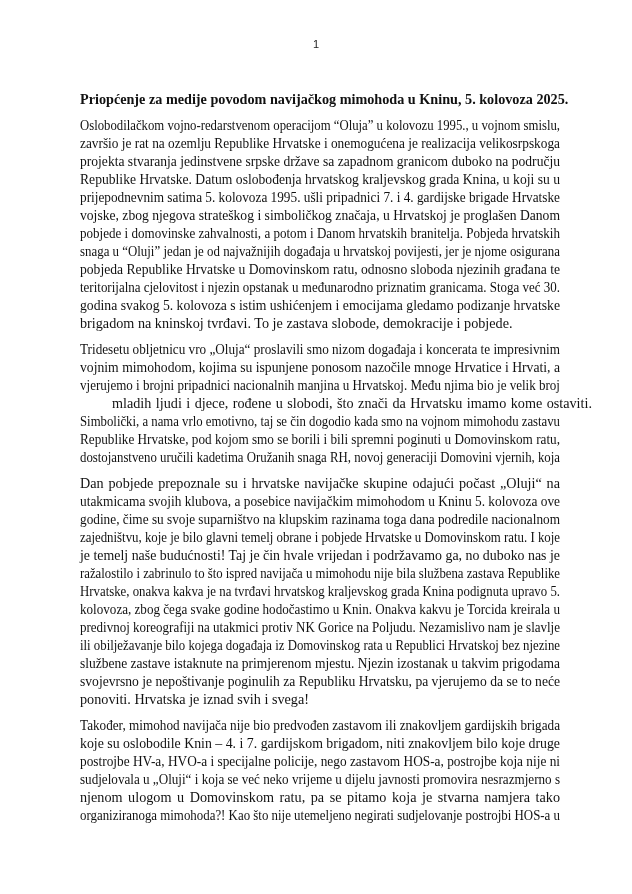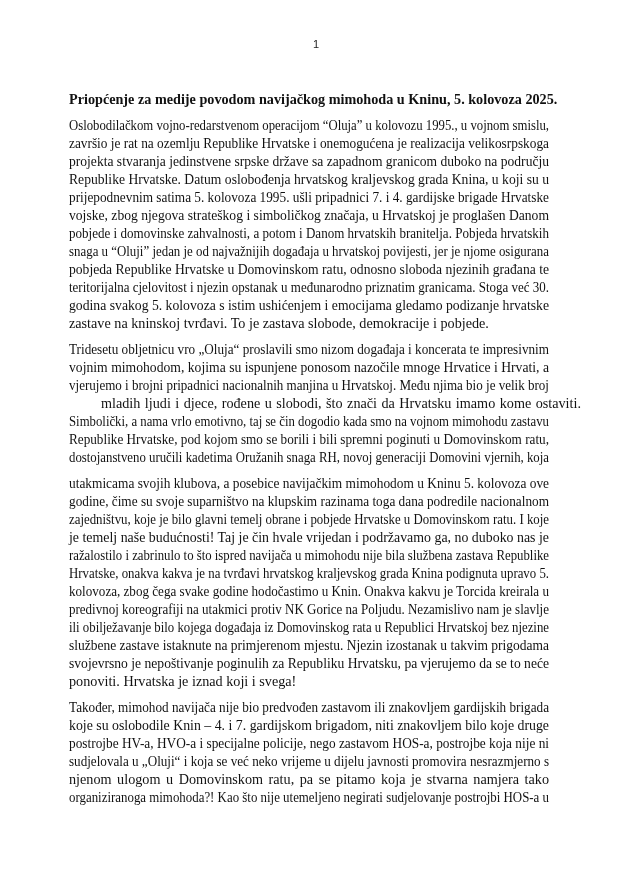--- a/index.html
+++ b/index.html
@@ -20,21 +20,21 @@
       top: 38px;
       left: 0;
       width: 632px;
       text-align: center;
       font-family: "Liberation Sans", sans-serif;
       font-size: 11px;
       color: #222222;
     }
     .content {
       position: absolute;
-      left: 69px;
+      left: 80px;
       top: 90px;
       width: 480px;
     }
     .doc-title {
       font-weight: bold;
       font-size: 14.2px;
       line-height: 18px;
       margin: 0 0 8px 0;
       white-space: nowrap;
     }
@@ -69,44 +69,45 @@
         <span class="line" style="white-space: nowrap; display: block; width: 510.953px; text-align: left; text-align-last: left; transform-origin: left center; transform: scaleX(0.939421);">završio je rat na ozemlju Republike Hrvatske i onemogućena je realizacija velikosrpskoga</span>
         <span class="line" style="white-space: nowrap; display: block; width: 501.922px; text-align: left; text-align-last: left; transform-origin: left center; transform: scaleX(0.956324);">projekta stvaranja jedinstvene srpske države sa zapadnom granicom duboko na području</span>
         <span class="line" style="white-space: nowrap; display: block; width: 500.016px; text-align: left; text-align-last: left; transform-origin: left center; transform: scaleX(0.95997);">Republike Hrvatske. Datum oslobođenja hrvatskog kraljevskog grada Knina, u koji su u</span>
         <span class="line" style="white-space: nowrap; display: block; width: 513.016px; text-align: left; text-align-last: left; transform-origin: left center; transform: scaleX(0.935644);">prijepodnevnim satima 5. kolovoza 1995. ušli pripadnici 7. i 4. gardijske brigade Hrvatske</span>
         <span class="line" style="white-space: nowrap; display: block; width: 500px; text-align: left; text-align-last: left; transform-origin: left center; transform: scaleX(0.96);">vojske, zbog njegova strateškog i simboličkog značaja, u Hrvatskoj je proglašen Danom</span>
         <span class="line" style="white-space: nowrap; display: block; width: 522.078px; text-align: left; text-align-last: left; transform-origin: left center; transform: scaleX(0.919403);">pobjede i domovinske zahvalnosti, a potom i Danom hrvatskih branitelja. Pobjeda hrvatskih</span>
         <span class="line" style="white-space: nowrap; display: block; width: 528.344px; text-align: left; text-align-last: left; transform-origin: left center; transform: scaleX(0.908499);">snaga u “Oluji” jedan je od najvažnijih događaja u hrvatskoj povijesti, jer je njome osigurana</span>
         <span class="line" style="white-space: nowrap; display: block; width: 500.016px; text-align: left; text-align-last: left; transform-origin: left center; transform: scaleX(0.95997);">pobjeda Republike Hrvatske u Domovinskom ratu, odnosno sloboda njezinih građana te</span>
         <span class="line" style="white-space: nowrap; display: block; width: 525.188px; text-align: left; text-align-last: left; transform-origin: left center; transform: scaleX(0.913959);">teritorijalna cjelovitost i njezin opstanak u međunarodno priznatim granicama. Stoga već 30.</span>
         <span class="line" style="white-space: nowrap; display: block; width: 497.234px; text-align: left; text-align-last: left; transform-origin: left center; transform: scaleX(0.96534);">godina svakog 5. kolovoza s istim ushićenjem i emocijama gledamo podizanje hrvatske</span>
-        <span class="line last" style="white-space: nowrap; display: block; width: 480px;">zastave na kninskoj tvrđavi. To je zastava slobode, demokracije i pobjede.</span>
+        <span class="line last" style="white-space: nowrap; display: block; width: 480px;">brigadom na kninskoj tvrđavi. To je zastava slobode, demokracije i pobjede.</span>
       </div>
       <div class="para">
         <span class="line" style="white-space: nowrap; display: block; width: 516.812px; text-align: left; text-align-last: left; transform-origin: left center; transform: scaleX(0.92877);">Tridesetu obljetnicu vro „Oluja“ proslavili smo nizom događaja i koncerata te impresivnim</span>
         <span class="line" style="white-space: nowrap; display: block; width: 498.453px; text-align: left; text-align-last: left; transform-origin: left center; transform: scaleX(0.962979);">vojnim mimohodom, kojima su ispunjene ponosom nazočile mnoge Hrvatice i Hrvati, a</span>
         <span class="line" style="white-space: nowrap; display: block; width: 522.469px; text-align: left; text-align-last: left; transform-origin: left center; transform: scaleX(0.918715);">vjerujemo i brojni pripadnici nacionalnih manjina u Hrvatskoj. Među njima bio je velik broj</span>
         <span class="line" style="white-space: nowrap; display: block; width: 480px; word-spacing: 0.915865px; text-align: left; text-align-last: left; margin-left: 32px;">mladih ljudi i djece, rođene u slobodi, što znači da Hrvatsku imamo kome ostaviti.</span>
         <span class="line" style="white-space: nowrap; display: block; width: 533.531px; text-align: left; text-align-last: left; transform-origin: left center; transform: scaleX(0.899666);">Simbolički, a nama vrlo emotivno, taj se čin dogodio kada smo na vojnom mimohodu zastavu</span>
         <span class="line" style="white-space: nowrap; display: block; width: 515.844px; text-align: left; text-align-last: left; transform-origin: left center; transform: scaleX(0.930514);">Republike Hrvatske, pod kojom smo se borili i bili spremni poginuti u Domovinskom ratu,</span>
         <span class="line" style="white-space: nowrap; display: block; width: 531.922px; text-align: left; text-align-last: left; transform-origin: left center; transform: scaleX(0.902388);">dostojanstveno uručili kadetima Oružanih snaga RH, novoj generaciji Domovini vjernih, koja</span>
       </div>
       <div class="para">
+        <span class="line" style="white-space: nowrap; display: block; width: 480px; word-spacing: 1.26705px; text-align: left; text-align-last: left;">Dan pobjede prepoznale su i hrvatske navijačke skupine odajući počast „Oluji“ na</span>
         <span class="line" style="white-space: nowrap; display: block; width: 509.469px; text-align: left; text-align-last: left; transform-origin: left center; transform: scaleX(0.942158);">utakmicama svojih klubova, a posebice navijačkim mimohodom u Kninu 5. kolovoza ove</span>
         <span class="line" style="white-space: nowrap; display: block; width: 512.984px; text-align: left; text-align-last: left; transform-origin: left center; transform: scaleX(0.935701);">godine, čime su svoje suparništvo na klupskim razinama toga dana podredile nacionalnom</span>
         <span class="line" style="white-space: nowrap; display: block; width: 530.328px; text-align: left; text-align-last: left; transform-origin: left center; transform: scaleX(0.9051);">zajedništvu, koje je bilo glavni temelj obrane i pobjede Hrvatske u Domovinskom ratu. I koje</span>
         <span class="line" style="white-space: nowrap; display: block; width: 490.438px; text-align: left; text-align-last: left; transform-origin: left center; transform: scaleX(0.978718);">je temelj naše budućnosti! Taj je čin hvale vrijedan i podržavamo ga, no duboko nas je</span>
         <span class="line" style="white-space: nowrap; display: block; width: 533.078px; text-align: left; text-align-last: left; transform-origin: left center; transform: scaleX(0.900431);">ražalostilo i zabrinulo to što ispred navijača u mimohodu nije bila službena zastava Republike</span>
         <span class="line" style="white-space: nowrap; display: block; width: 531.094px; text-align: left; text-align-last: left; transform-origin: left center; transform: scaleX(0.903795);">Hrvatske, onakva kakva je na tvrđavi hrvatskog kraljevskog grada Knina podignuta upravo 5.</span>
         <span class="line" style="white-space: nowrap; display: block; width: 519.984px; text-align: left; text-align-last: left; transform-origin: left center; transform: scaleX(0.923105);">kolovoza, zbog čega svake godine hodočastimo u Knin. Onakva kakvu je Torcida kreirala u</span>
         <span class="line" style="white-space: nowrap; display: block; width: 524.422px; text-align: left; text-align-last: left; transform-origin: left center; transform: scaleX(0.915294);">predivnoj koreografiji na utakmici protiv NK Gorice na Poljudu. Nezamislivo nam je slavlje</span>
         <span class="line" style="white-space: nowrap; display: block; width: 531.875px; text-align: left; text-align-last: left; transform-origin: left center; transform: scaleX(0.902468);">ili obilježavanje bilo kojega događaja iz Domovinskog rata u Republici Hrvatskoj bez njezine</span>
         <span class="line" style="white-space: nowrap; display: block; width: 504.688px; text-align: left; text-align-last: left; transform-origin: left center; transform: scaleX(0.951084);">službene zastave istaknute na primjerenom mjestu. Njezin izostanak u takvim prigodama</span>
         <span class="line" style="white-space: nowrap; display: block; width: 500.781px; text-align: left; text-align-last: left; transform-origin: left center; transform: scaleX(0.958502);">svojevrsno je nepoštivanje poginulih za Republiku Hrvatsku, pa vjerujemo da se to neće</span>
-        <span class="line last" style="white-space: nowrap; display: block; width: 480px;">ponoviti. Hrvatska je iznad koji i svega!</span>
+        <span class="line last" style="white-space: nowrap; display: block; width: 480px;">ponoviti. Hrvatska je iznad svih i svega!</span>
       </div>
       <div class="para">
         <span class="line" style="white-space: nowrap; display: block; width: 516.531px; text-align: left; text-align-last: left; transform-origin: left center; transform: scaleX(0.929276);">Također, mimohod navijača nije bio predvođen zastavom ili znakovljem gardijskih brigada</span>
         <span class="line" style="white-space: nowrap; display: block; width: 492.172px; text-align: left; text-align-last: left; transform-origin: left center; transform: scaleX(0.975269);">koje su oslobodile Knin – 4. i 7. gardijskom brigadom, niti znakovljem bilo koje druge</span>
         <span class="line" style="white-space: nowrap; display: block; width: 511.297px; text-align: left; text-align-last: left; transform-origin: left center; transform: scaleX(0.938789);">postrojbe HV-a, HVO-a i specijalne policije, nego zastavom HOS-a, postrojbe koja nije ni</span>
         <span class="line" style="white-space: nowrap; display: block; width: 519.281px; text-align: left; text-align-last: left; transform-origin: left center; transform: scaleX(0.924355);">sudjelovala u „Oluji“ i koja se već neko vrijeme u dijelu javnosti promovira nesrazmjerno s</span>
         <span class="line" style="white-space: nowrap; display: block; width: 480px; word-spacing: 2.01042px; text-align: left; text-align-last: left;">njenom ulogom u Domovinskom ratu, pa se pitamo koja je stvarna namjera tako</span>
         <span class="line" style="white-space: nowrap; display: block; width: 528.484px; text-align: left; text-align-last: left; transform-origin: left center; transform: scaleX(0.908258);">organiziranoga mimohoda?! Kao što nije utemeljeno negirati sudjelovanje postrojbi HOS-a u</span>
       </div>
     </div>

